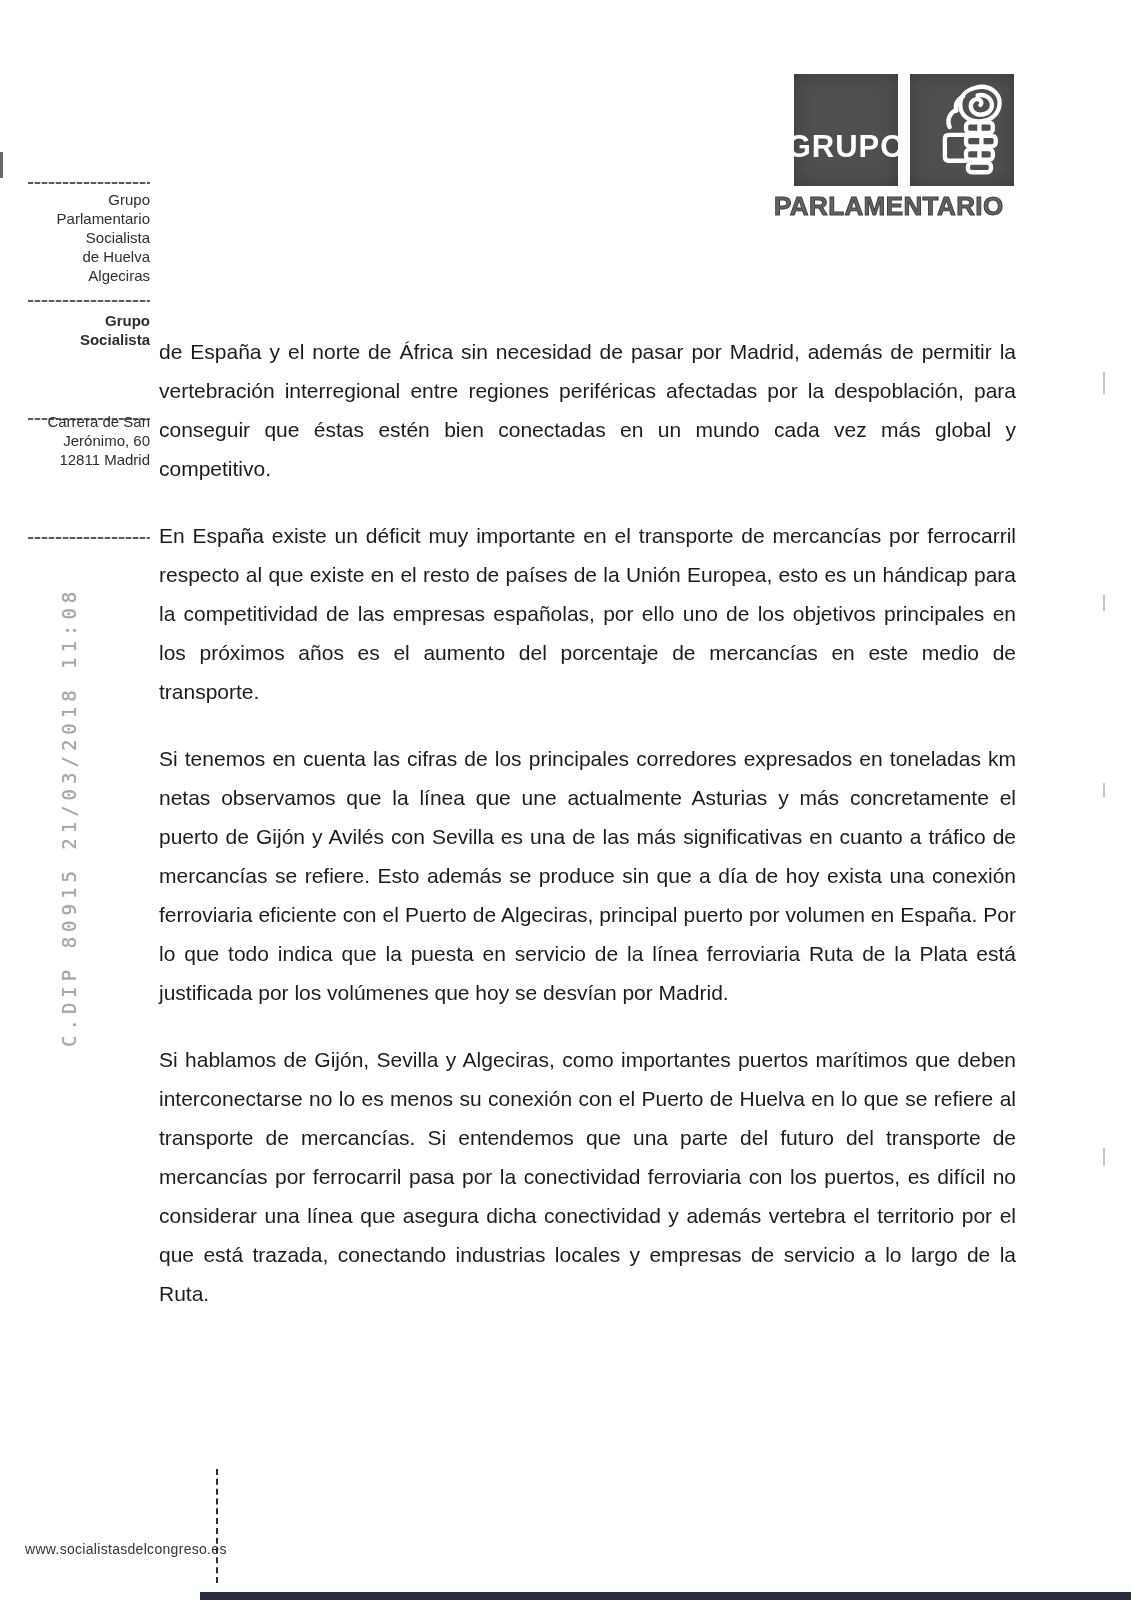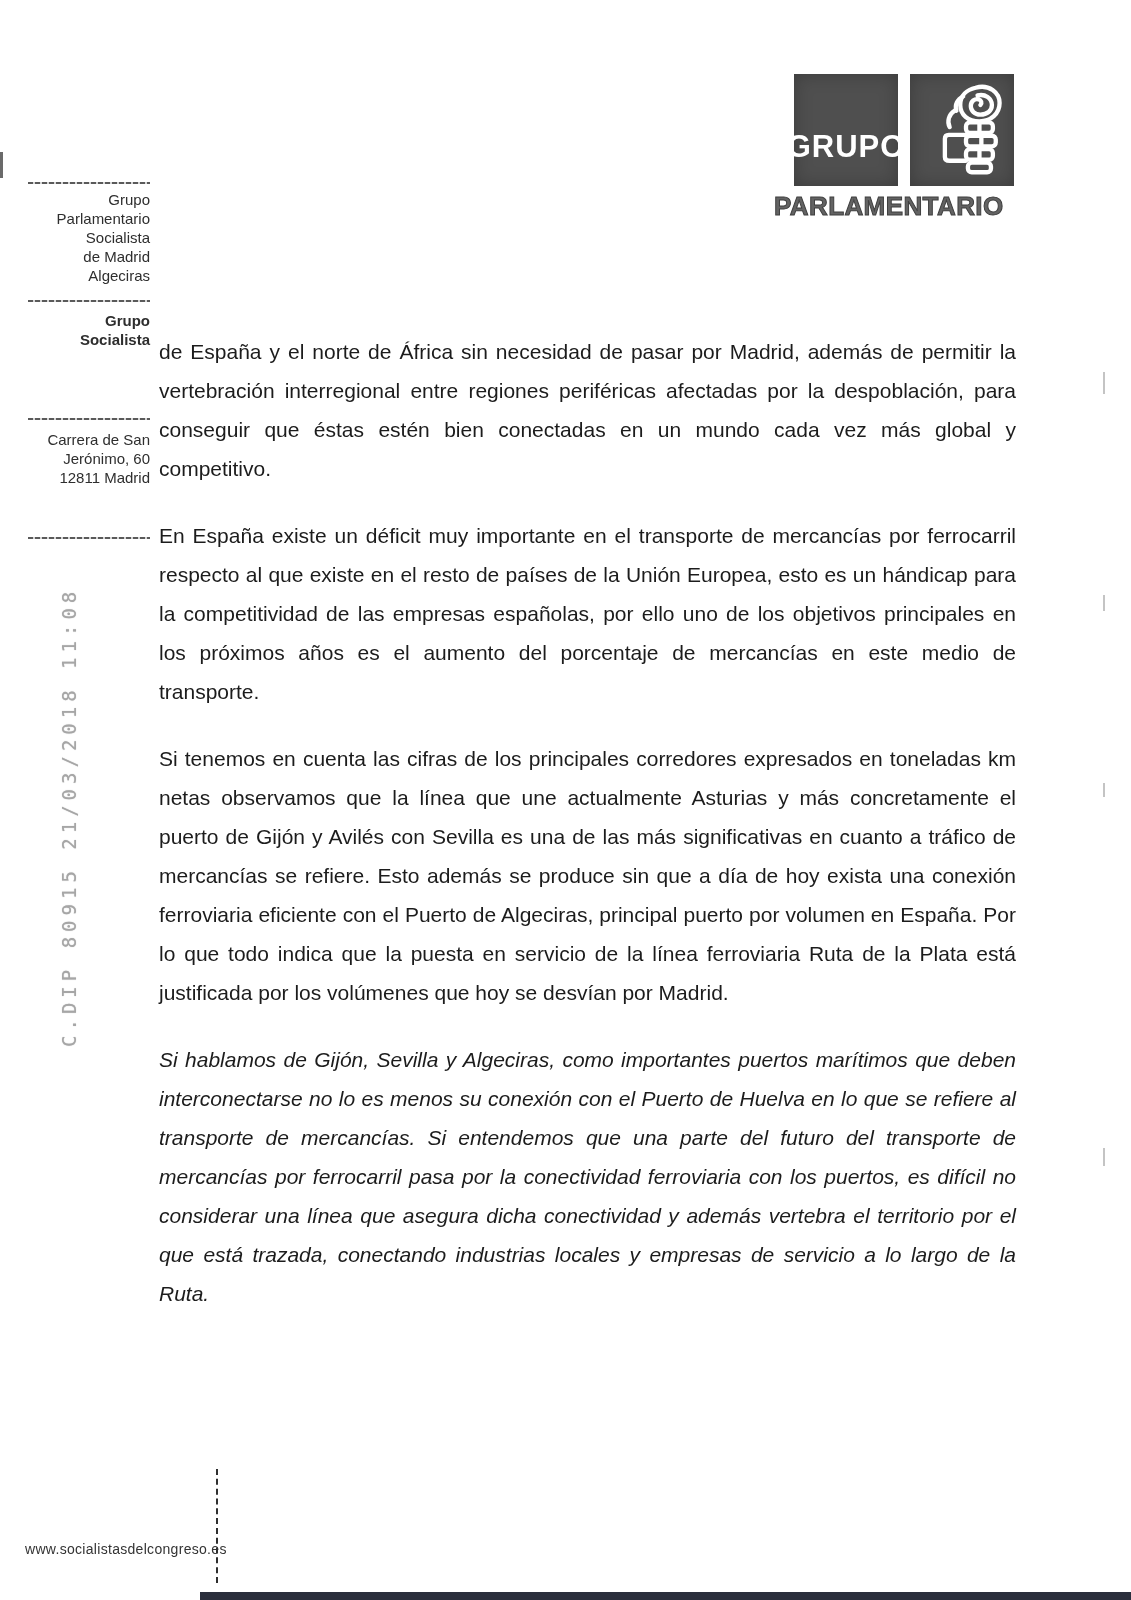--- a/index.html
+++ b/index.html
@@ -47,21 +47,21 @@
     font-weight:bold;font-size:26px;letter-spacing:.4px;color:#636363;
     -webkit-text-stroke:1px #3f3f3f;white-space:nowrap;
   }
 
   
   .body-text{
     position:absolute;left:159px;top:332px;width:857px;
     color:#1c1c1c;font-size:21px;line-height:39px;text-align:justify;
   }
   .body-text p{margin:0 0 28px 0;}
-  .body-text p:last-child{margin-bottom:0;font-style:italic;}
+  .body-text p:last-child{margin-bottom:0;}
 
   
   .footer-url{
     position:absolute;left:25px;top:1541px;
     font-size:14px;letter-spacing:.3px;color:#333333;
   }
   .footer-vline{
     position:absolute;left:216px;top:1469px;width:0;height:114px;
     border-left:2px dashed #2e2e2e;
   }
@@ -81,30 +81,30 @@
 
   <div class="lh-rule" style="top:182px"></div>
   <div class="lh-rule" style="top:300px"></div>
   <div class="lh-rule" style="top:418px"></div>
   <div class="lh-rule" style="top:537px"></div>
 
   <div class="lh-block" style="top:190px">
     <div>Grupo</div>
     <div>Parlamentario</div>
     <div>Socialista</div>
-    <div>de Madrid</div>
+    <div>de Huelva</div>
     <div>Algeciras</div>
   </div>
 
   <div class="lh-block bold" style="top:311px">
     <div>Grupo</div>
     <div>Socialista</div>
   </div>
 
-  <div class="lh-block" style="top:430px">
+  <div class="lh-block" style="top:412px">
     <div>Carrera de San</div>
     <div>Jerónimo, 60</div>
     <div>12811 Madrid</div>
   </div>
 
   <div class="stamp-wrap">
     <div class="stamp-text">C.DIP 80915 21/03/2018 11:08</div>
   </div>
 
   <div class="logo-square left">

